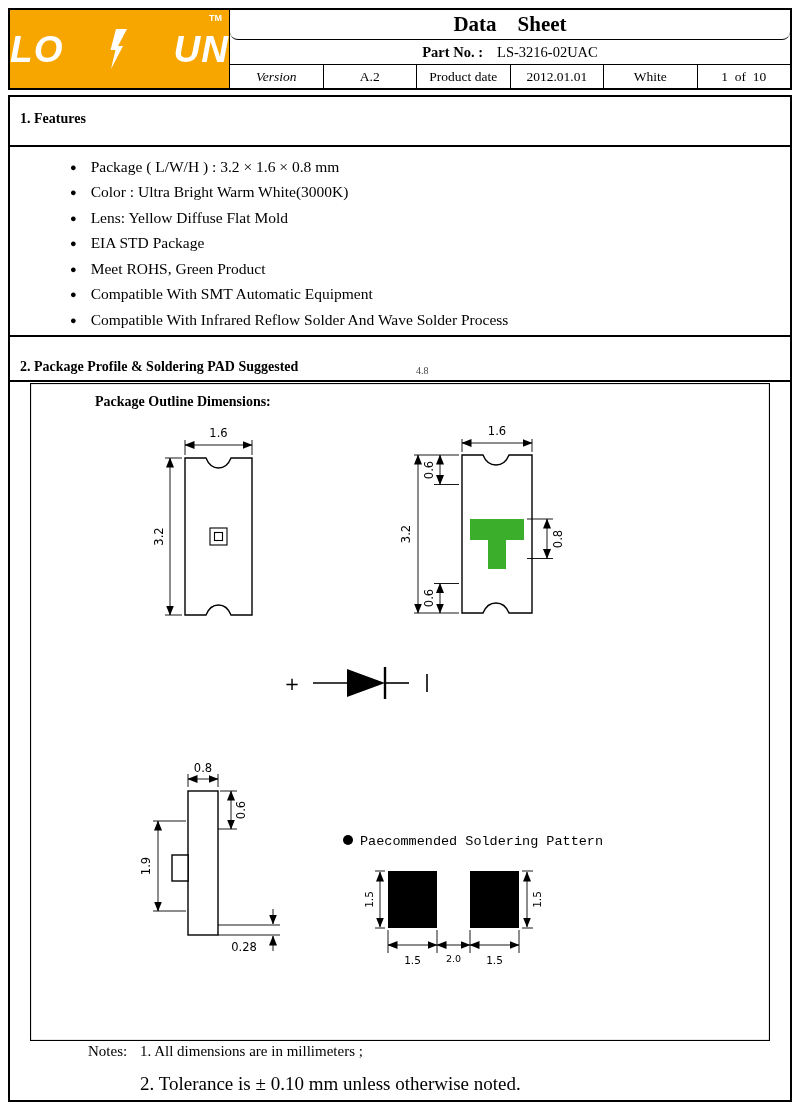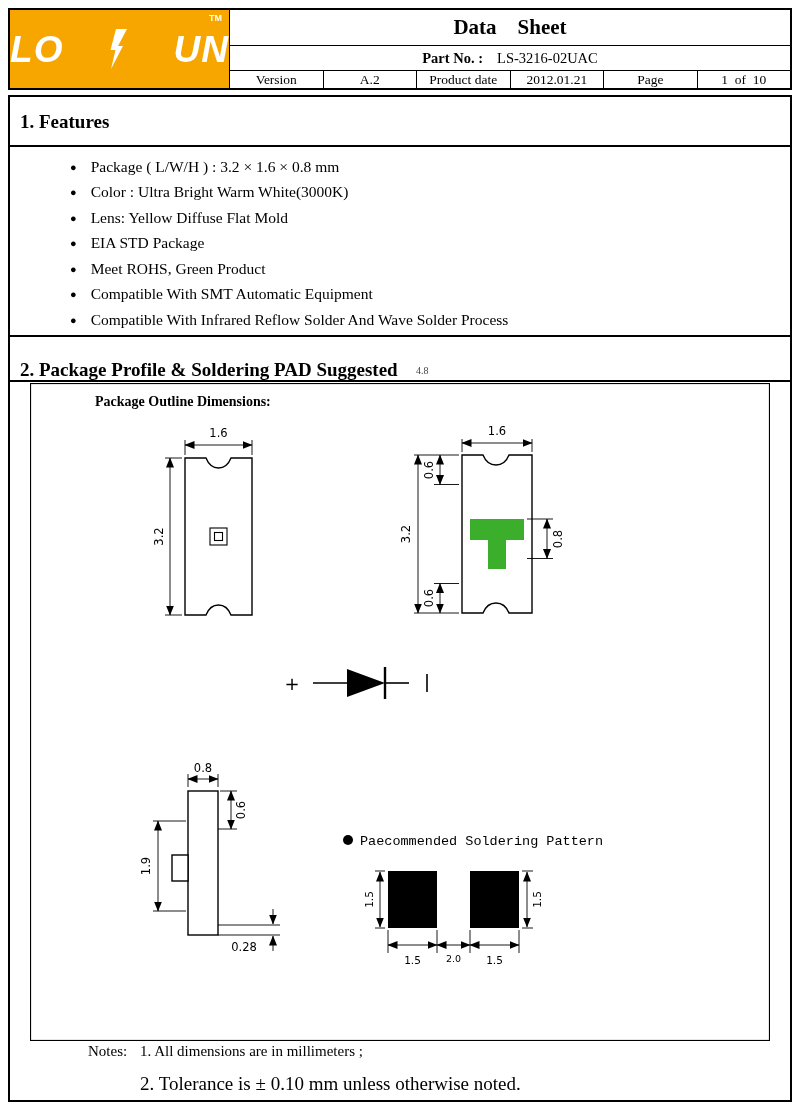--- a/index.html
+++ b/index.html
@@ -13,34 +13,34 @@
             border:2px solid #000; display:flex; background:#fff; }
   .logo-cell { width:220px; border-right:1.5px solid #000; background:#F7A600;
                position:relative; display:flex; align-items:center; justify-content:center; }
   .logo { display:flex; align-items:center; color:#fff;
           font-family:"Liberation Sans", sans-serif; font-weight:bold; font-style:italic;
           font-size:37px; letter-spacing:1px; line-height:1;gap:44px; }
   .logo svg { width:20px; height:40px; margin:0 1px; }
   .tm { position:absolute; top:3px; right:7px; color:#fff; font-size:9px; font-weight:bold;
         font-family:"Liberation Sans", sans-serif; }
   .header-right { flex:1; display:flex; flex-direction:column; }
-  .row-title { height:36px; border-bottom:1.5px solid #000; display:flex; align-items:center;
-               justify-content:center; font-weight:bold; font-size:21px; white-space:pre; }
+  .row-title { height:30px; border-bottom:1.5px solid #000; display:flex; align-items:center;
+               justify-content:center; font-weight:bold; font-size:21px; white-space:pre;border-radius:8px; }
   .row-part { height:25px; border-bottom:1.5px solid #000; display:flex; align-items:center;
               justify-content:center; font-size:14.5px; }
   .row-part .lbl { font-weight:bold; }
   .row-part .val { margin-left:14px; }
   .row-meta { flex:1; display:flex; font-size:13.5px; }
   .meta-cell { flex:1; display:flex; align-items:center; justify-content:center;
                border-left:1.5px solid #000; white-space:pre; }
-  .meta-cell:first-child { border-left:none; }
+  .meta-cell:first-child { border-left:none;font-style:italic; }
   
   .main-box { position:absolute; left:8px; top:95px; width:784px; height:1007px;
               border:2px solid #000; background:#fff; }
-  .h1 { position:absolute; left:10px; top:14px; font-size:19px; font-weight:bold; }
+  .h1 { position:absolute; left:10px; top:14px; font-size:14px; font-weight:bold; }
   .rule { position:absolute; left:0; width:780px; border-top:2px solid #000; height:0; }
   .features { position:absolute; left:60px; top:57px; margin:0; padding:0; }
   .features li { list-style:none; display:flex; align-items:center; height:25.5px;
                  font-size:15.5px; }
   .features li::before { content:"●"; font-size:11px; margin-right:14px; }
   .stray { position:absolute; left:406px; top:268px; font-size:10px; color:#444;text-align:right; }
   .drawing { position:absolute; left:20px; top:286px; }
   .notes-label { position:absolute; left:78px; top:946px; font-size:15px; }
   .note1 { position:absolute; left:130px; top:946px; font-size:15px; }
   .note2 { position:absolute; left:130px; top:976px; font-size:19px; }
@@ -80,22 +80,22 @@
     <div class="header-right">
       <div class="row-title">Data    Sheet</div>
       <div class="row-part">
         <span class="lbl">Part No. :</span>
         <span class="val">LS-3216-02UAC</span>
       </div>
       <div class="row-meta">
         <div class="meta-cell">Version</div>
         <div class="meta-cell">A.2</div>
         <div class="meta-cell">Product date</div>
-        <div class="meta-cell">2012.01.21</div>
-        <div class="meta-cell">Page</div>
+        <div class="meta-cell">2012.01.01</div>
+        <div class="meta-cell">White</div>
         <div class="meta-cell">1  of  10</div>
       </div>
     </div>
   </div>
 
   <div class="main-box">
 
     <div class="h1">1. Features</div>
     <div class="rule" style="top:48px;"></div>
 

